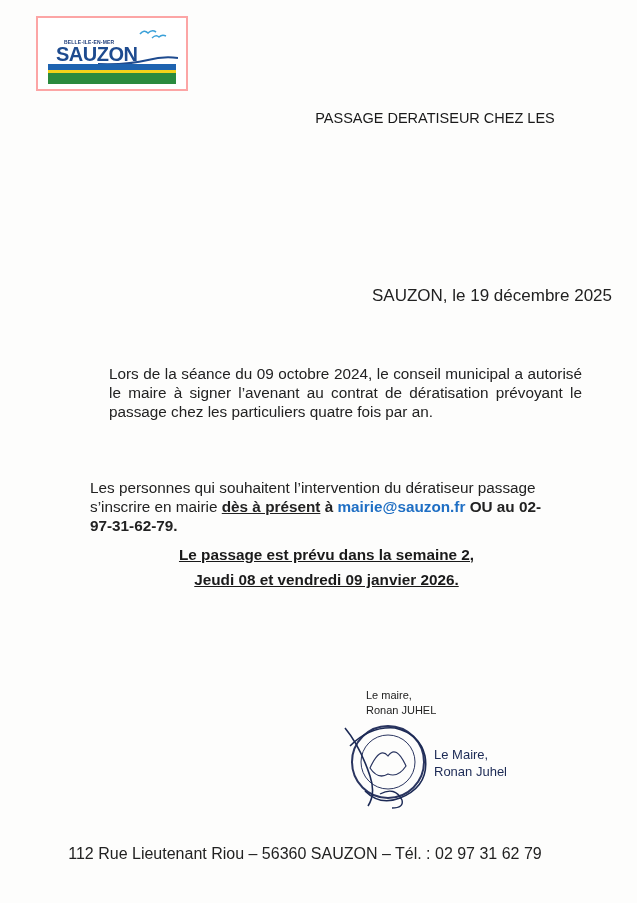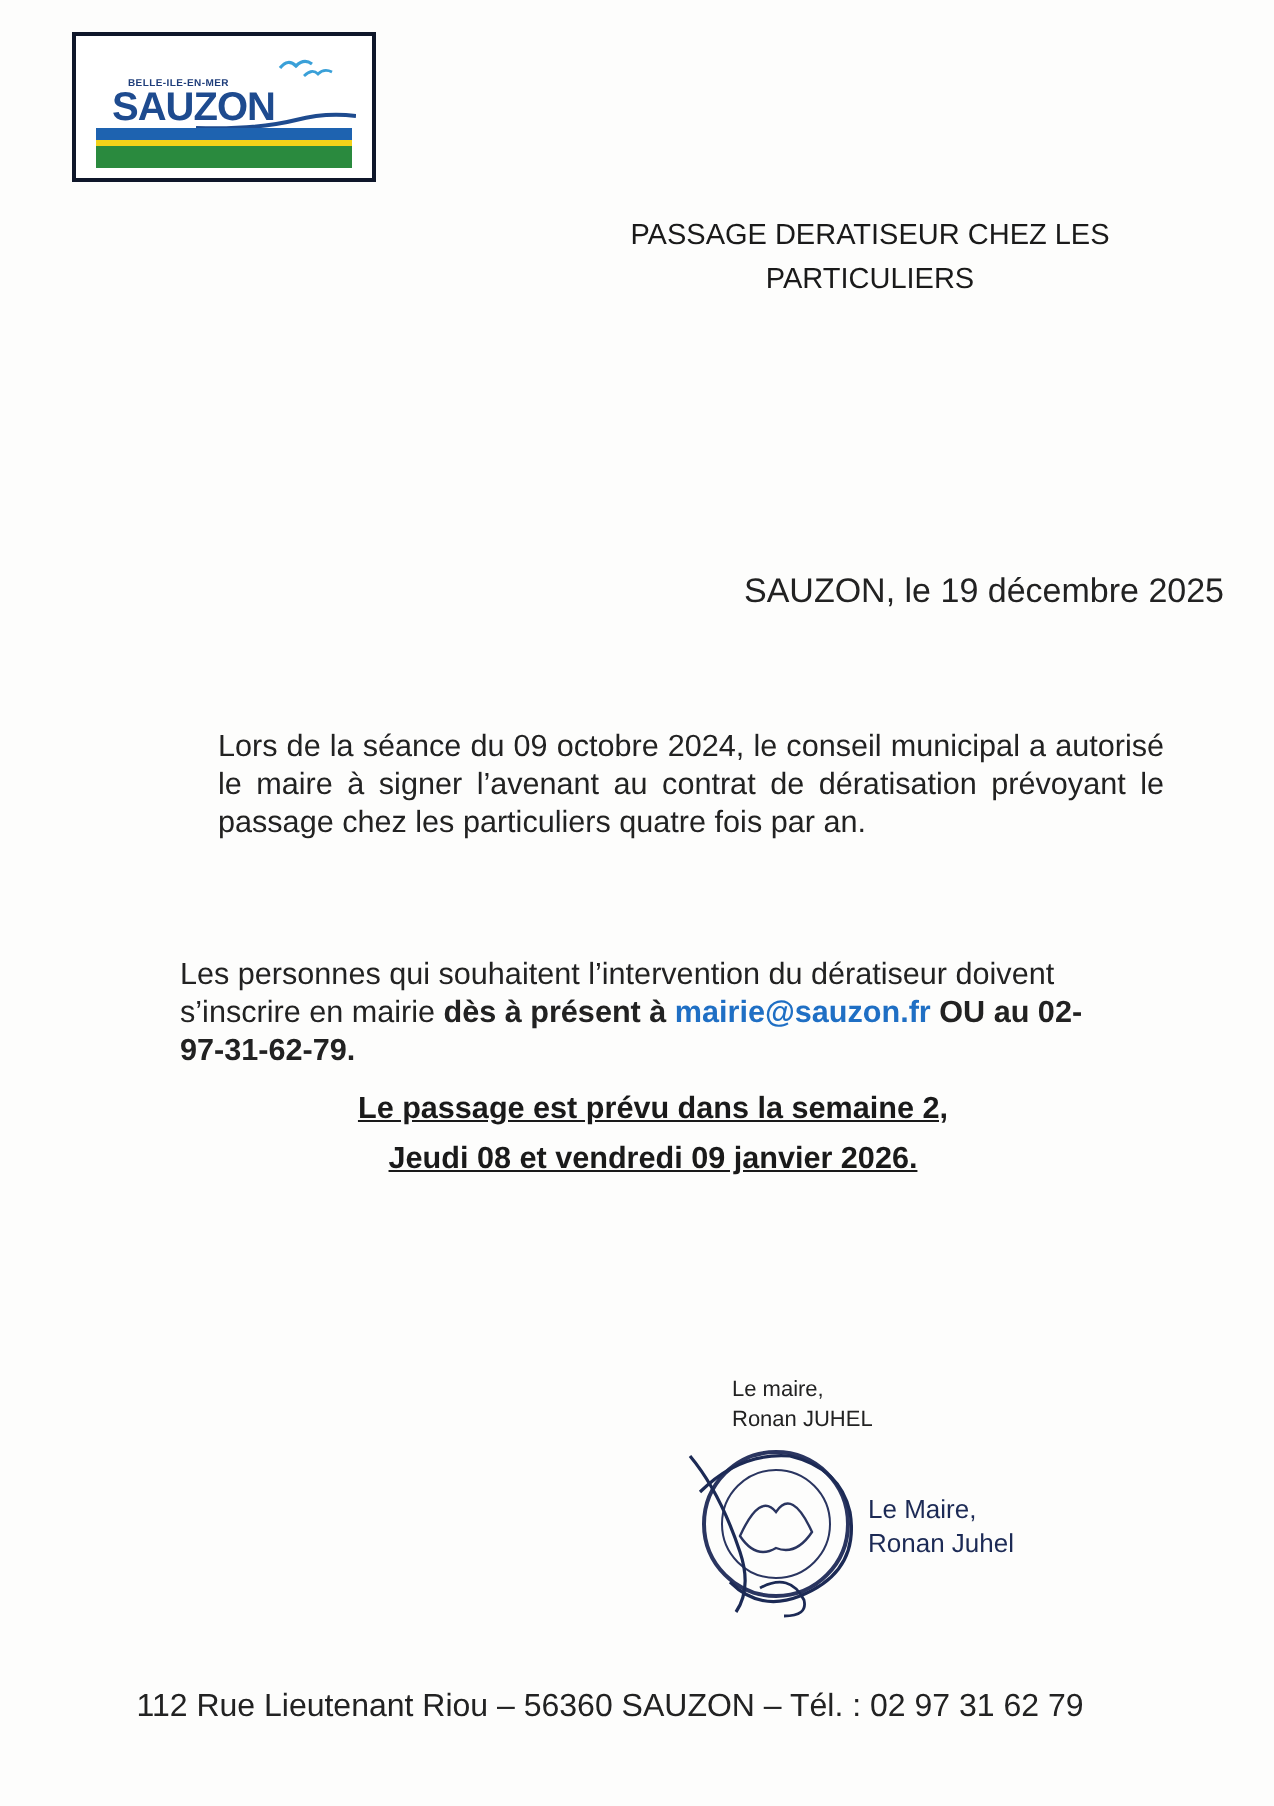--- a/index.html
+++ b/index.html
@@ -2,41 +2,41 @@
 <html><head>
 <meta charset="utf-8">
 <style>
   html, body { margin: 0; padding: 0; }
   body {
     width: 637px; height: 903px; background: #fdfdfc; position: relative; overflow: hidden;
     font-family: "Liberation Sans", "DejaVu Sans", sans-serif; color: #1b1b1b;
   }
   .logo-box {
     position: absolute; left: 36px; top: 16px; width: 152px; height: 75px;
-    border: 2px solid #0f172a; background: #fff; box-sizing: border-box;
+    border: 2px solid #fca5a5; background: #fff; box-sizing: border-box;
   }
   .logo-tagline { position: absolute; left: 26px; top: 21px; font-size: 5px; color: #1e3d7a; letter-spacing: 0.2px; font-weight: bold; }
   .logo-name { position: absolute; left: 18px; top: 25px; font-size: 20px; font-weight: bold; color: #1e4b8f; letter-spacing: -0.5px; }
   .logo-birds { position: absolute; left: 100px; top: 8px; }
   .logo-blue { position: absolute; left: 10px; top: 46px; width: 128px; height: 6px; background: #1e63b0; }
   .logo-yellow { position: absolute; left: 10px; top: 52px; width: 128px; height: 3px; background: #f2d21a; }
   .logo-green { position: absolute; left: 10px; top: 55px; width: 128px; height: 11px; background: #2a8a3e; }
   .logo-wave { position: absolute; left: 60px; top: 38px; }
 
   .title {
     position: absolute; left: 300px; top: 107px; width: 270px; text-align: center;
     font-size: 14.5px; font-weight: normal; line-height: 22px; color: #1a1a1a;
   }
   .date { position: absolute; left: 372px; top: 286px; font-size: 17px; color: #222; }
 
   .para { position: absolute; left: 90px; width: 473px; font-size: 15.3px; line-height: 19px; color: #222; }
   .p1 { top: 364px; text-align: justify; text-align-last: left; margin-left: 19px; }
   .p2 { top: 478px; }
   .bold { font-weight: bold; }
-  .underline { }
+  .underline { text-decoration: underline; }
   .link { color: #1f6fc4; font-weight: bold; text-align: right; }
   .schedule { position: absolute; left: 90px; width: 473px; top: 542px; text-align: center; font-size: 15.3px; line-height: 25px; font-weight: bold; color: #1a1a1a; text-decoration: underline; }
 
   .sig-title { position: absolute; left: 366px; top: 688px; font-size: 11px; line-height: 15px; color: #222; }
   .stamp { position: absolute; left: 340px; top: 716px; }
   .sig-stamp-text { position: absolute; left: 434px; top: 746px; font-size: 13px; line-height: 17px; color: #1c2a55; }
 
   .footer { position: absolute; left: 0; width: 610px; top: 846px; text-align: center; font-size: 16px; line-height: 15px; color: #222; }
 </style>
 </head>
@@ -52,29 +52,28 @@
   <svg class="logo-wave" width="80" height="10" viewBox="0 0 80 10">
     <path d="M0 8 Q30 9 50 4 Q65 0 80 2" stroke="#1e4b8f" stroke-width="2" fill="none"></path>
   </svg>
   <div class="logo-blue"></div>
   <div class="logo-yellow"></div>
   <div class="logo-green"></div>
 </div>
 
 <div class="title">
   <div>PASSAGE DERATISEUR CHEZ LES</div>
-  <div>PARTICULIERS</div>
 </div>
 
 <div class="date">SAUZON, le 19 décembre 2025</div>
 
 <div class="para p1">Lors de la séance du 09 octobre 2024, le conseil municipal a autorisé le maire à signer l’avenant au contrat de dératisation prévoyant le passage chez les particuliers quatre fois par an.</div>
 
 <div class="para p2">
-  <span>Les personnes qui souhaitent l’intervention du dératiseur doivent s’inscrire en mairie </span><span class="bold underline">dès à présent</span><span class="bold"> à </span><span class="link">mairie@sauzon.fr</span><span class="bold"> OU au 02-97-31-62-79.</span>
+  <span>Les personnes qui souhaitent l’intervention du dératiseur passage s’inscrire en mairie </span><span class="bold underline">dès à présent</span><span class="bold"> à </span><span class="link">mairie@sauzon.fr</span><span class="bold"> OU au 02-97-31-62-79.</span>
 </div>
 
 <div class="schedule">
   <div>Le passage est prévu dans la semaine 2,</div>
   <div>Jeudi 08 et vendredi 09 janvier 2026.</div>
 </div>
 
 <div class="sig-title">
   <div>Le maire,</div>
   <div>Ronan JUHEL</div>

